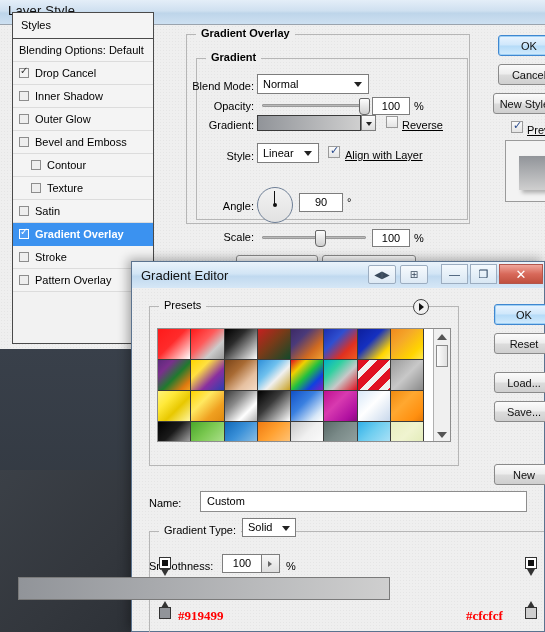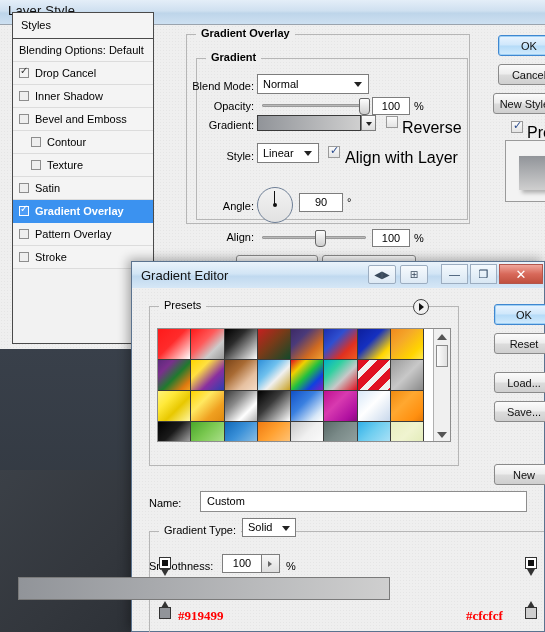--- a/index.html
+++ b/index.html
@@ -59,21 +59,21 @@
       border-left:4px solid transparent;border-right:4px solid transparent;border-top:5px solid #222;}
   .numbox{position:absolute;background:#fff;border:1px solid #7d7d7d;box-sizing:border-box;
       font-size:11px;text-align:center;line-height:16px;}
   .slider-track{position:absolute;height:3px;background:linear-gradient(180deg,#9c9c9c,#d5d5d5);
       border:1px solid #9a9a9a;box-sizing:border-box;border-radius:1px;}
   .slider-knob{position:absolute;width:9px;height:15px;border:1px solid #666;
       background:linear-gradient(180deg,#fdfdfd,#cfcfcf);border-radius:2px 2px 4px 4px;}
   .chk{position:absolute;width:12px;height:12px;border:1px solid #9a9a9a;box-sizing:border-box;
       background:linear-gradient(180deg,#fbfbfb,#e4e4e4);}
   .chk.on:after{content:"✓";position:absolute;left:1px;top:-4px;font-size:11px;color:#2a4b8d;line-height:14px;}
-  .chk-label{position:absolute;font-size:16px;}
+  .chk-label{position:absolute;font-size:11px;text-decoration:underline;}
   
   #grad-swatch{position:absolute;left:257px;top:115px;width:104px;height:16px;
       border:1px solid #3a3a3a;box-sizing:border-box;
       background:linear-gradient(90deg,#7f8285 0%,#919499 45%,#b9bcc0 75%,#cfcfcf 100%);}
   #grad-swatch-arrow{position:absolute;left:361px;top:115px;width:15px;height:16px;
       border:1px solid #7d7d7d;box-sizing:border-box;background:linear-gradient(180deg,#fcfcfc,#dcdcdc);}
   #grad-swatch-arrow:after{content:"";position:absolute;left:4px;top:6px;width:0;height:0;
       border-left:3px solid transparent;border-right:3px solid transparent;border-top:4px solid #222;}
   
   #angle-dial{position:absolute;left:257px;top:187px;width:34px;height:34px;border-radius:50%;
@@ -188,45 +188,49 @@
     <div class="style-row">
       <span class="cbx checked"></span>
       <span>Drop Cancel</span>
     </div>
     <div class="style-row">
       <span class="cbx"></span>
       <span>Inner Shadow</span>
     </div>
     <div class="style-row">
       <span class="cbx"></span>
+      <span>Outer Glow</span>
+    </div>
+    <div class="style-row">
+      <span class="cbx"></span>
       <span>Bevel and Emboss</span>
     </div>
     <div class="style-row sub">
       <span class="cbx"></span>
       <span>Contour</span>
     </div>
     <div class="style-row sub">
       <span class="cbx"></span>
       <span>Texture</span>
     </div>
     <div class="style-row">
       <span class="cbx"></span>
       <span>Satin</span>
     </div>
     <div class="style-row selected">
       <span class="cbx checked"></span>
       <span>Gradient Overlay</span>
     </div>
     <div class="style-row">
       <span class="cbx"></span>
+      <span>Stroke</span>
+    </div>
+    <div class="style-row">
+      <span class="cbx"></span>
       <span>Pattern Overlay</span>
-    </div>
-    <div class="style-row">
-      <span class="cbx"></span>
-      <span>Stroke</span>
     </div>
   </div>
 
   <div id="go-group"></div>
   <div id="go-legend">Gradient Overlay</div>
   <div id="grad-group"></div>
   <div id="grad-legend">Gradient</div>
 
   <div class="fld-label" style="left:186px;top:80px;width:68px;">Blend Mode:</div>
   <div class="combo" style="left:257px;top:74px;width:112px;height:20px;">
@@ -255,21 +259,21 @@
   <div class="chk-label" style="left:345px;top:149px;">Align with Layer</div>
 
   <div class="fld-label" style="left:186px;top:200px;width:68px;">Angle:</div>
   <div id="angle-dial">
     <div id="angle-needle"></div>
     <div id="angle-dot"></div>
   </div>
   <div class="numbox" style="left:299px;top:193px;width:44px;height:19px;line-height:17px;">90</div>
   <div class="fld-label" style="left:347px;top:196px;width:14px;text-align:left;">°</div>
 
-  <div class="fld-label" style="left:186px;top:231px;width:68px;">Align:</div>
+  <div class="fld-label" style="left:186px;top:231px;width:68px;">Scale:</div>
   <div class="slider-track" style="left:262px;top:236px;width:104px;"></div>
   <div class="slider-knob" style="left:315px;top:230px;"></div>
   <div class="numbox" style="left:372px;top:229px;width:38px;height:18px;">100</div>
   <div class="fld-label" style="left:414px;top:232px;width:14px;text-align:left;">%</div>
 
   <div class="btn" style="left:236px;top:255px;width:82px;height:21px;">Make Default</div>
   <div class="btn" style="left:322px;top:255px;width:94px;height:21px;">Reset to Default</div>
 
   <div class="btn primary" style="left:498px;top:35px;width:62px;height:21px;">OK</div>
   <div class="btn" style="left:498px;top:64px;width:62px;height:21px;">Cancel</div>

